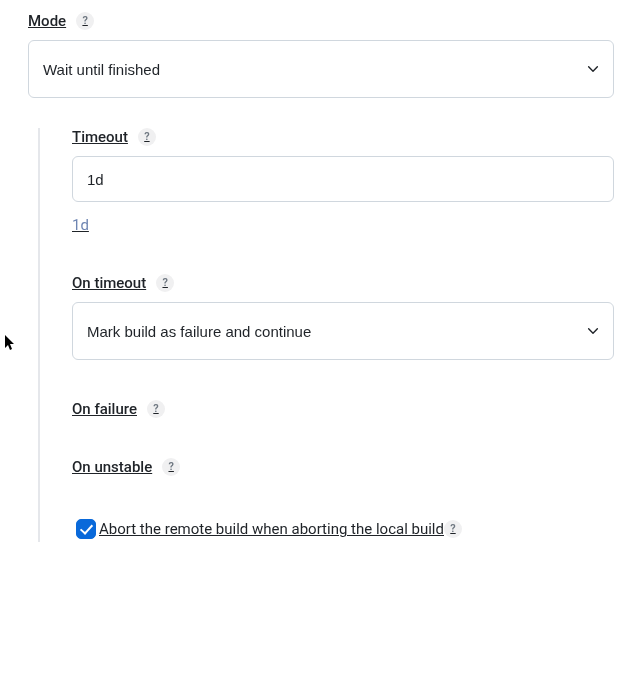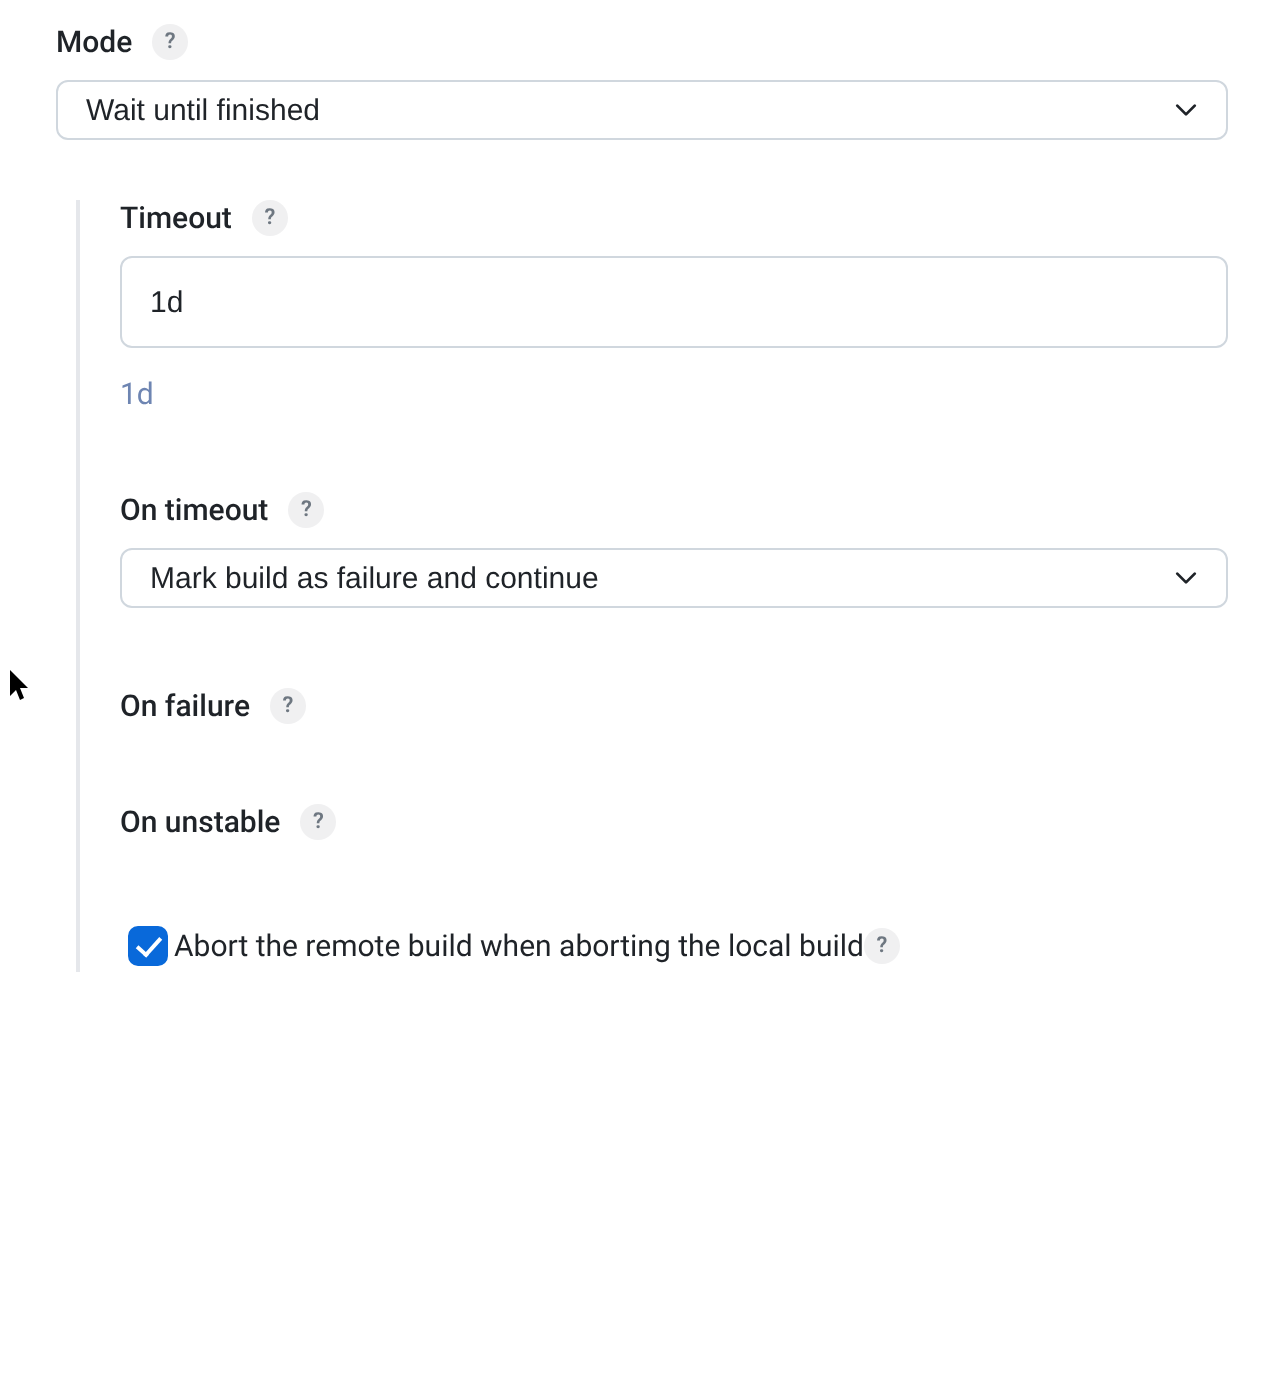--- a/index.html
+++ b/index.html
@@ -7,20 +7,21 @@
     margin: 0;
     padding: 0;
     font-family: -apple-system, BlinkMacSystemFont, "Segoe UI", Roboto, Helvetica, Arial, sans-serif;
     font-size: 14px;
     color: #1f2328;
     background: #fff;
     width: 638px;
   }
   .page {
     padding: 12px 0 0 0;
+    text-decoration: underline;
   }
   .field-group {
     margin: 0 0 20px 0;
   }
   .label-row {
     display: flex;
     align-items: center;
     gap: 10px;
     margin: 0 0 10px 0;
     padding: 0 0 0 28px;
@@ -45,21 +46,21 @@
     user-select: none;
   }
   .select-wrap {
     position: relative;
     margin: 0 24px 0 28px;
   }
   .nested .select-wrap,
   .nested .input-wrap { margin-left: 0; margin-right: 24px; }
   .select {
     width: 100%;
-    height: 30px;
+    height: 58px;
     border: 1px solid #d0d7de;
     border-radius: 6px;
     background: #fff;
     color: #1f2328;
     font-size: 15px;
     padding: 0 40px 0 14px;
     appearance: none;
     -webkit-appearance: none;
     cursor: pointer;
   }
@@ -92,21 +93,21 @@
     margin: 30px 0 0 0;
   }
   .rail {
     width: 2px;
     background: #e5e7eb;
     margin: 0 0 0 38px;
     flex: 0 0 2px;
   }
   .nested {
     flex: 1;
-    padding-left: 20px;
+    padding-left: 32px;
   }
   .nested .field-group { margin-bottom: 40px; }
   .checkbox-row {
     display: flex;
     align-items: center;
     gap: 0;
     margin-top: 6px;
   }
   .cb {
     appearance: none;

